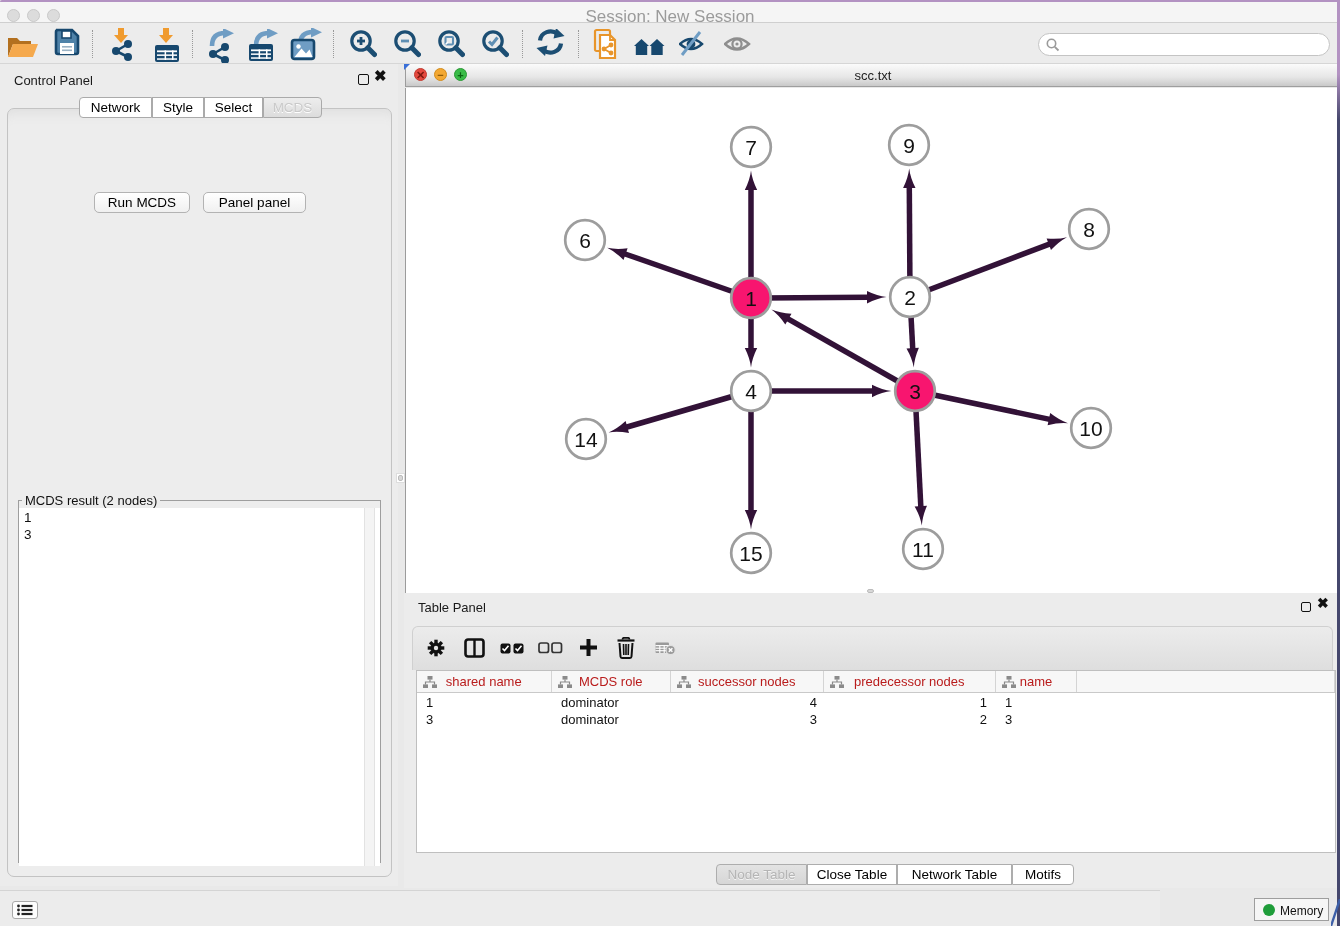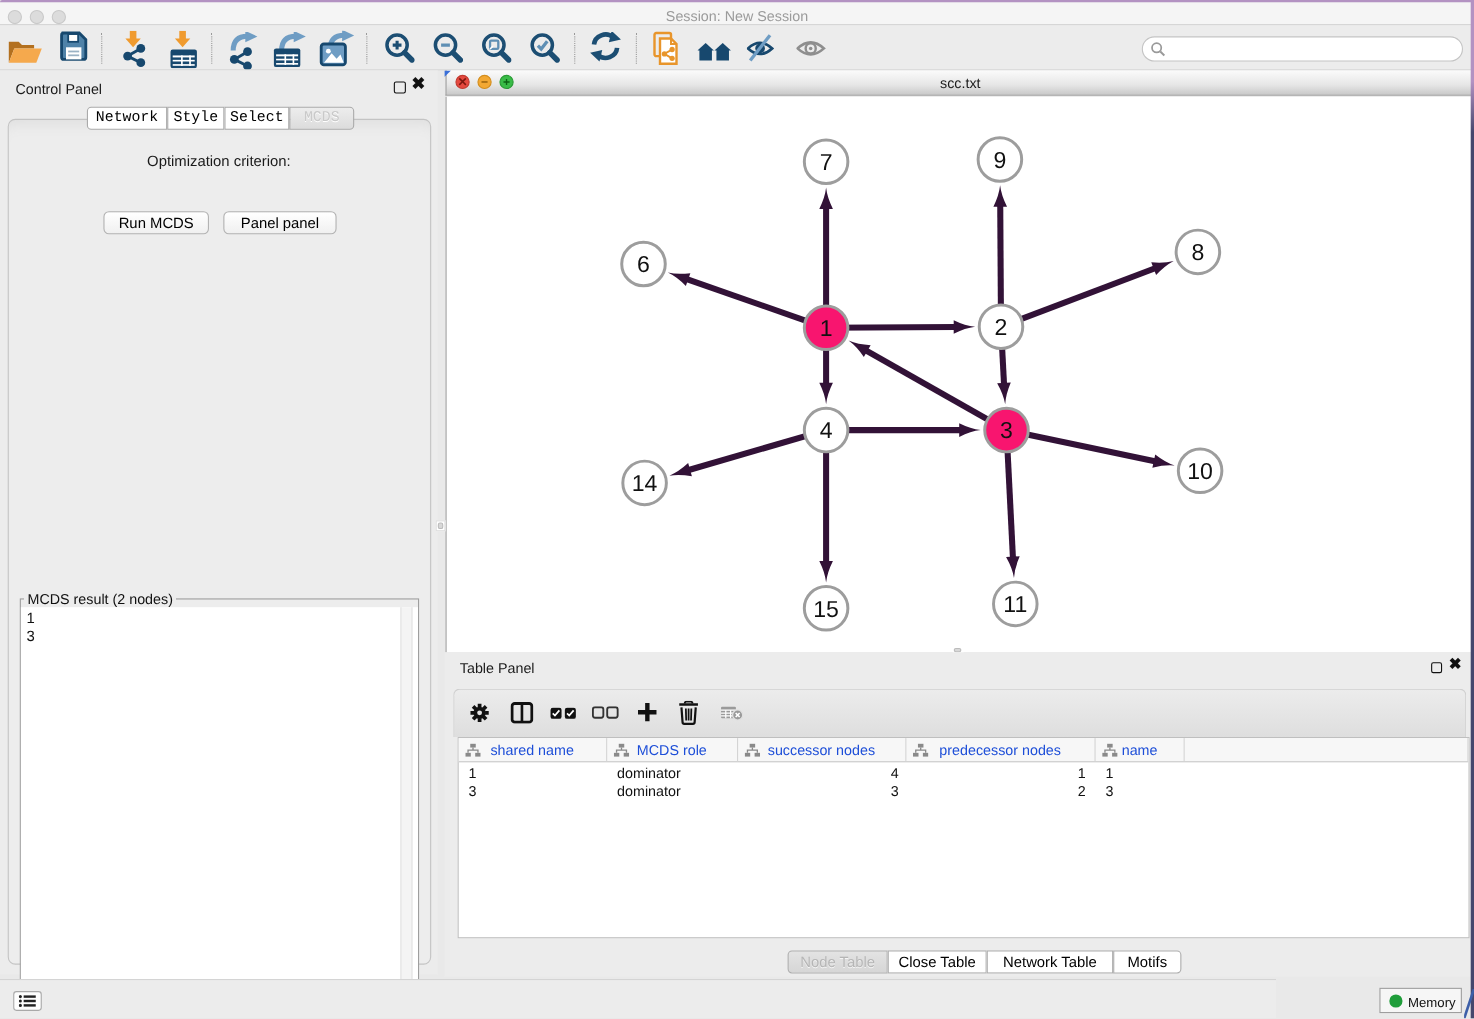--- a/index.html
+++ b/index.html
@@ -3,43 +3,43 @@
 <meta charset="utf-8">
 <style>
 * { margin:0; padding:0; box-sizing:border-box; }
 html,body { width:1340px; height:926px; overflow:hidden; }
 body { font-family:"Liberation Sans", sans-serif; background:#e9e9e9; position:relative; }
 .abs { position:absolute; }
 
 #topline { left:0; top:0; width:1340px; height:2px; background:#b392c2; border-radius:8px 8px 0 0; }
 #titlebar { left:0; top:2px; width:1340px; height:21px; background:#f5f5f5; border-bottom:1px solid #cfcfcf; }
 .tl { position:absolute; top:7px; width:13px; height:13px; border-radius:50%; background:#dcdcdc; border:1px solid #c9c9c9; }
-#apptitle { width:100%; text-align:center; top:5px; font-size:13px; color:#9b9b9b; }
+#apptitle { width:100%; text-align:center; top:5px; font-size:17px; color:#9b9b9b; }
 #toolbar { left:0; top:23px; width:1340px; height:41px; background:#ececec; border-bottom:1px solid #d6d6d6; }
 .sep { position:absolute; top:7px; height:28px; width:0; border-left:1px dotted #999; }
 .ticon { position:absolute; top:4px; }
 #searchbox { left:1038px; top:10px; width:292px; height:23px; background:#fff; border:1px solid #c4c4c4; border-radius:12px; }
 
 #cpanel { left:0; top:64px; width:398px; height:822px; background:#ececec; }
 #cp-title { left:14px; top:9px; font-size:13px; color:#1a1a1a; }
 #cp-pane { left:7px; top:44px; width:385px; height:769px; background:#ededed; border:1px solid #c3c3c3; border-radius:7px; box-shadow:inset 0 14px 12px -10px #dfdfdf; }
-.tab { position:absolute; top:33px; height:21px; background:#fff; border:1px solid #aaa; font-size:13.5px; color:#000; text-align:center; line-height:20px; z-index:3;font-family:Liberation Mono, monospace; }
+.tab { position:absolute; top:33px; height:21px; background:#fff; border:1px solid #aaa; font-size:13.5px; color:#000; text-align:center; line-height:20px; z-index:3; }
 
 #netwin { left:404px; top:64px; width:936px; height:529px; }
 #nettitle { left:1px; top:0; width:935px; height:23px; background:linear-gradient(#fbfbfb,#e6e6e6 60%,#c9c9c9); border-bottom:1px solid #9e9e9e; border-left:1px solid #9c9c9c; }
 #netcanvas { left:1px; top:24px; width:935px; height:505px; background:#fff; border-left:1px solid #9c9c9c; }
 .wl { position:absolute; top:4px; width:13px; height:13px; border-radius:50%; font-size:11px; line-height:12px; text-align:center; font-weight:bold; }
 #nettext { width:100%; text-align:center; top:4px; font-size:13px; color:#1c1c1c; }
 
 #tpanel { left:404px; top:593px; width:936px; height:295px; background:#ececec; }
 #tp-title { left:14px; top:7px; font-size:13px; color:#1a1a1a; }
 #tp-toolbar { left:8px; top:33px; width:921px; height:44px; background:linear-gradient(#ececec,#dedede); border:1px solid #d0d0d0; border-bottom:none; border-radius:6px 6px 0 0; }
 #tp-table { left:12px; top:77px; width:920px; height:183px; background:#fff; border:1px solid #bfbfbf; }
 #tp-header { left:0; top:0; width:918px; height:22px; background:#f7f7f7; border-bottom:1px solid #c9c9c9; }
-.hcell { position:absolute; top:0; height:21px; border-right:1px solid #d4d4d4; font-size:13px; color:#1d4ed8; text-align:center; line-height:22px; }
+.hcell { position:absolute; top:0; height:21px; border-right:1px solid #d4d4d4; font-size:13px; color:#b91c1c; text-align:center; line-height:22px; }
 .trow { position:absolute; left:0; width:918px; height:17px; font-size:13px; color:#111; }
 .tcell { position:absolute; top:1px; }
 .btab { position:absolute; top:271px; height:21px; background:#fff; border:1px solid #adadad; font-size:13.5px; color:#000; text-align:center; line-height:20px;margin-left:24px; }
 
 #statusbar { left:0; top:890px; width:1160px; height:36px; background:#ececec; border-top:1px solid #d4d4d4; }
 #rightedge { right:0; top:0; width:3px; height:926px; background:linear-gradient(#b392c2 0%,#b392c2 8%,#45476d 13%,#45476d 100%); }
 </style>
 </head>
 <body>
 <div class="abs" id="titlebar">
@@ -184,24 +184,23 @@
 </div>
 <div class="abs" id="cpanel">
   <div class="abs" id="cp-title">Control Panel</div>
   <div class="abs" style="left:358px;top:10px;width:11px;height:11px;border:1.5px solid #111;border-radius:2px"></div>
   <div class="abs" style="left:374px;top:3px;font-size:15px;font-weight:bold;color:#111">✖</div>
   <div class="abs" id="cp-pane"></div>
   <div class="tab" style="left:79px;width:73px;border-radius:4px 0 0 4px;">Network</div>
   <div class="tab" style="left:152px;width:52px;">Style</div>
   <div class="tab" style="left:204px;width:59px;">Select</div>
   <div class="tab" style="left:263px;width:59px;background:linear-gradient(#ededed,#dcdcdc);color:#c9c9c9;text-shadow:0 1px 0 #fff;border-radius:0 4px 4px 0;">MCDS</div>
-  <div class="abs" style="left:0;top:75px;width:398px;text-align:center;font-size:13.5px;color:#1a1a1a;">Optimization criterion:</div>
   <div class="abs" style="left:94px;top:128px;width:96px;height:21px;background:linear-gradient(#fff,#f0f0f0);border:1px solid #b3b3b3;border-radius:5px;text-align:center;line-height:20px;font-size:13.5px;">Run MCDS</div>
   <div class="abs" style="left:203px;top:128px;width:103px;height:21px;background:linear-gradient(#fff,#f0f0f0);border:1px solid #b3b3b3;border-radius:5px;text-align:center;line-height:20px;font-size:13.5px;">Panel panel</div>
-  <fieldset class="abs" style="left:18px;top:429px;width:363px;height:370px;border:1px solid #9e9e9e;margin-top:44px;">
+  <fieldset class="abs" style="left:18px;top:429px;width:363px;height:370px;border:1px solid #9e9e9e;">
     <legend style="font-size:13px;color:#111;padding:0 3px;margin-left:3px;">MCDS result (2 nodes)</legend>
     <div class="abs" style="left:0px;top:0px;width:361px;height:358px;background:#fff;">
       <div class="abs" style="left:5px;top:1px;font-size:13.5px;line-height:17px;color:#111;">1<br>3</div>
       <div class="abs" style="right:5px;top:0;width:11px;height:358px;background:#f4f4f4;border-left:1px solid #e2e2e2;border-right:1px solid #e2e2e2;"></div>
     </div>
   </fieldset>
 </div>
 <div class="abs" id="netwin">
   <div class="abs" id="nettitle">
     <div class="wl" style="left:8px;background:#e5493f;border:1px solid #c23b31;color:#7d180f;">✕</div>

